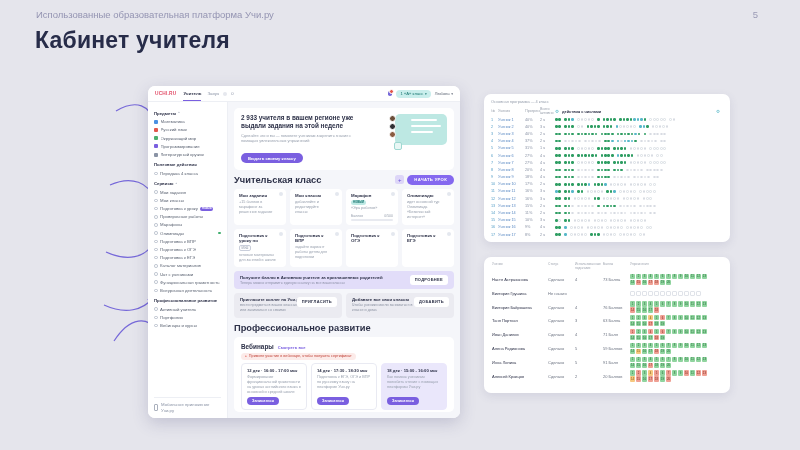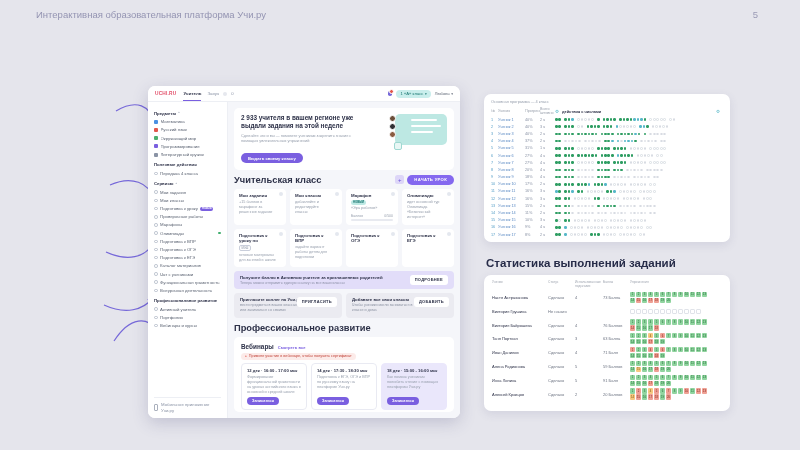--- a/index.html
+++ b/index.html
@@ -145,22 +145,23 @@
   .c-g{background:#90d49f;color:#1e6b34}
   .c-r{background:#efa094;color:#7e231a}
   .c-y{background:#f6c880;color:#7a5410}
   .c-e{background:#fff;border:.5px solid #e0e3e9}
 </style>
 </head>
 <body>
 
 <div class="slide">
 
-  <div class="header-label">Интерактивная образовательная платформа Учи.ру</div>
+  <div class="header-label">Использованные образовательная платформа Учи.ру</div>
   <div class="page-num">5</div>
+  <h1 class="title">Кабинет учителя</h1>
 
   <div class="annotations">
 
   <div class="ann idx0"></div>
       <div class="ann idx1"></div>
       <div class="ann idx2"></div>
       <div class="ann idx3"></div>
       <div class="ann idx4"></div>
     </div>
 
@@ -1176,21 +1177,20 @@
               <span class="dot d-o"></span>
               <span class="dot d-o"></span>
               <span class="dgap"></span>
               <span class="dot d-o"></span>
               <span class="dot d-o"></span>
             </span>
           </div>
         </div>
     </div>
 
-    <h2 class="rhead">Статистика выполнений заданий</h2>
 
     <div class="panel stats">
       <div class="shead">
         <span class="sc1">Ученик</span>
         <span class="sc2">Статус</span>
         <span class="sc3">Использованные подсказки</span>
         <span class="sc4">Баллы</span>
         <span class="sc5">Упражнения</span>
       </div>
       <div>

